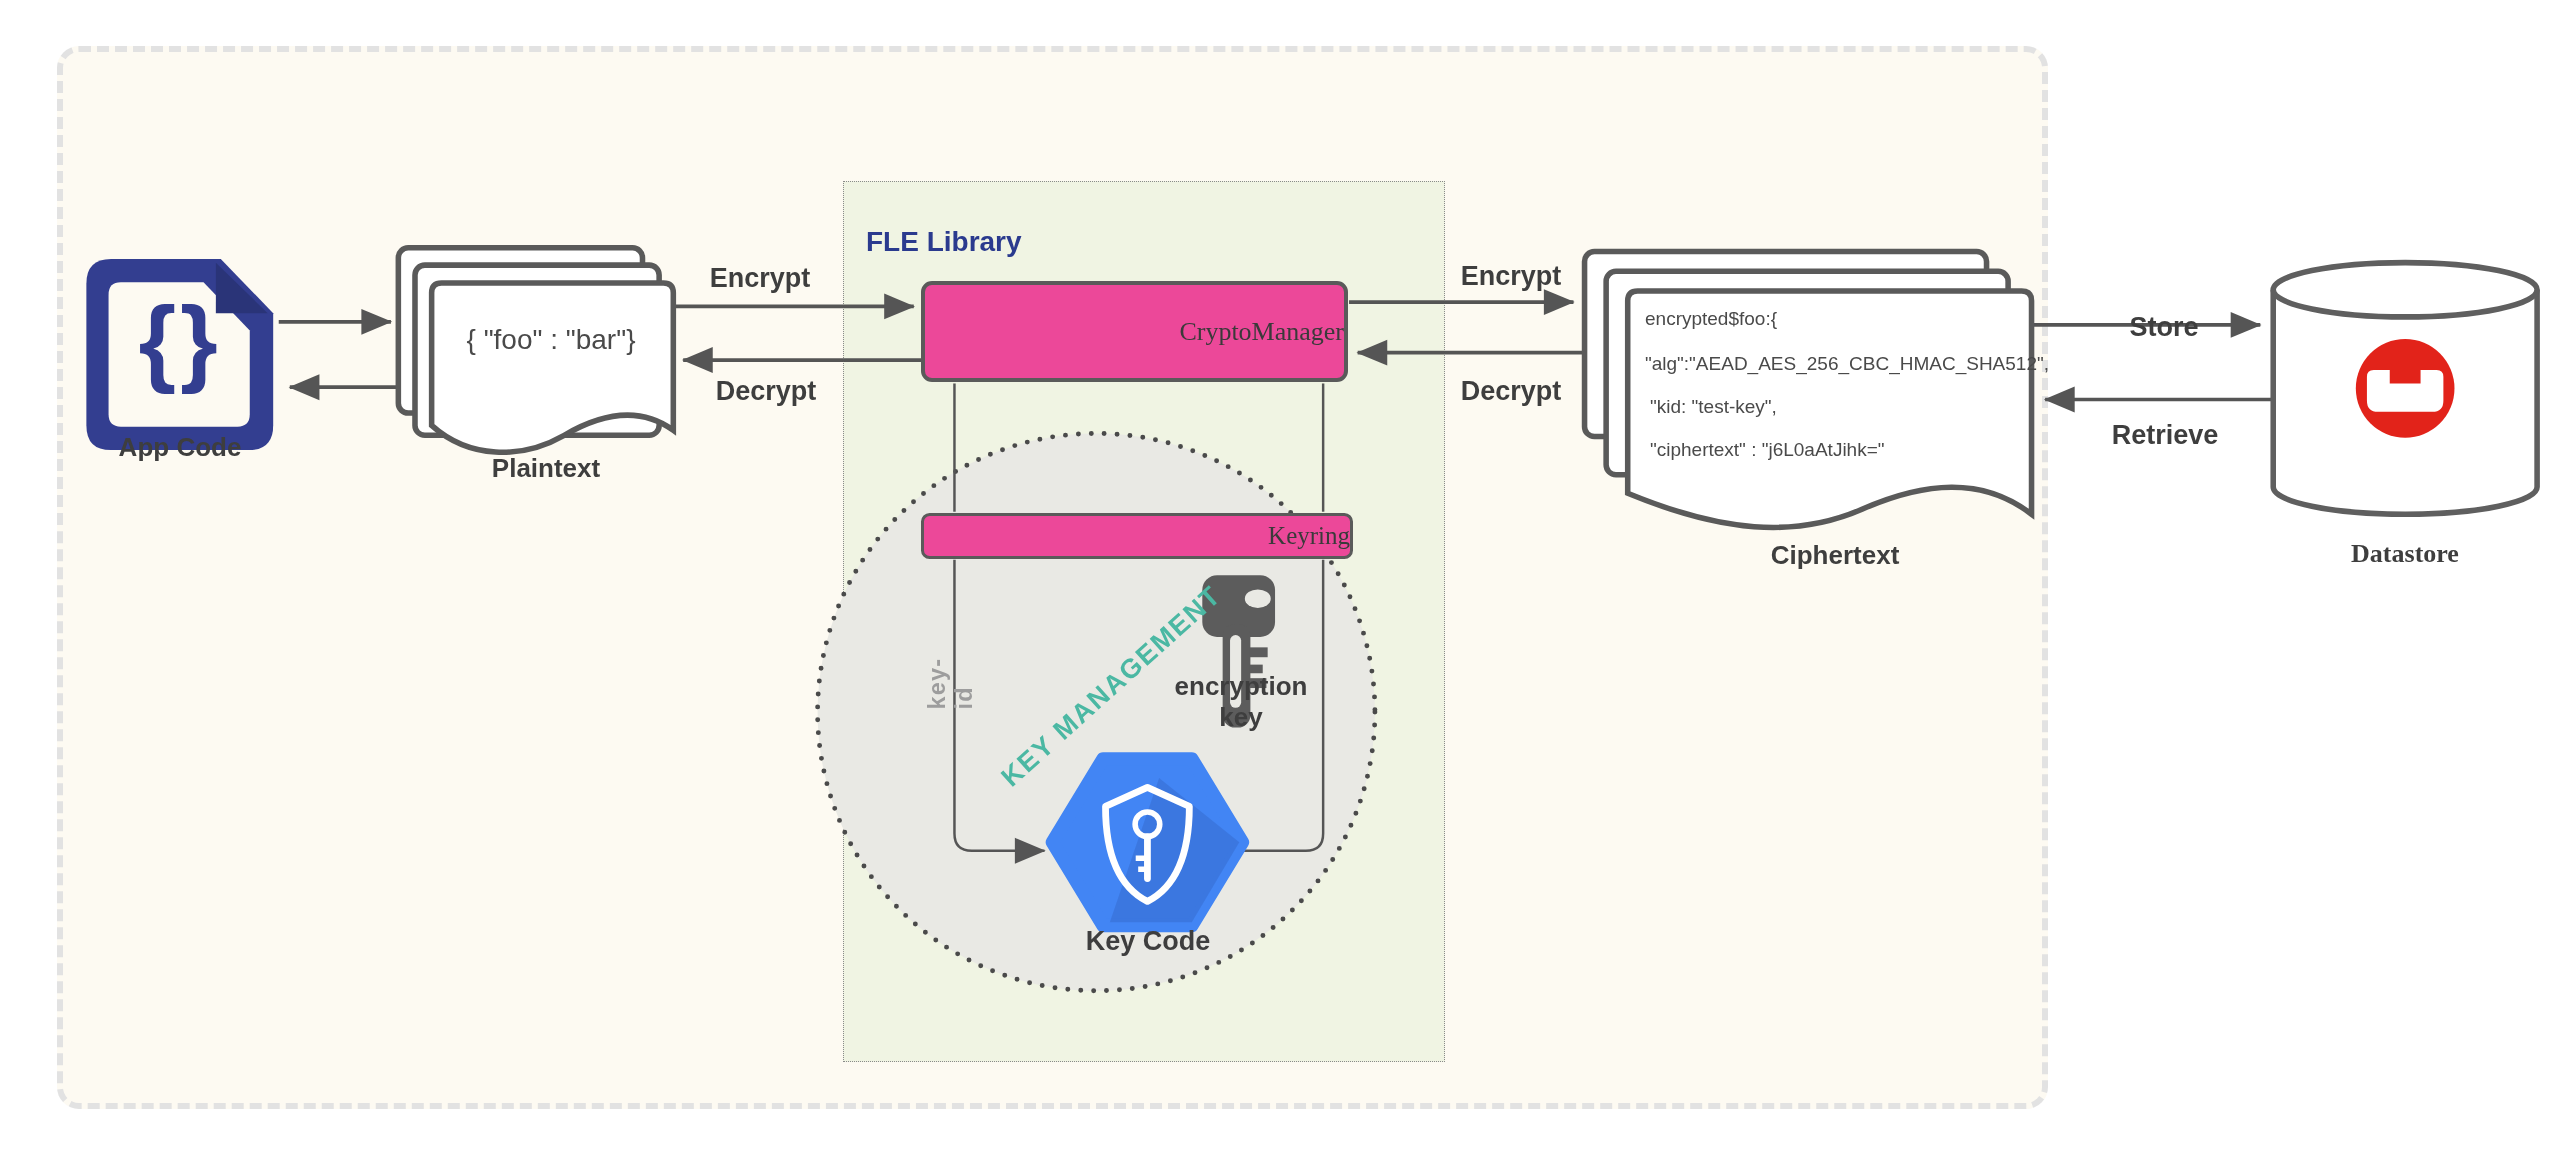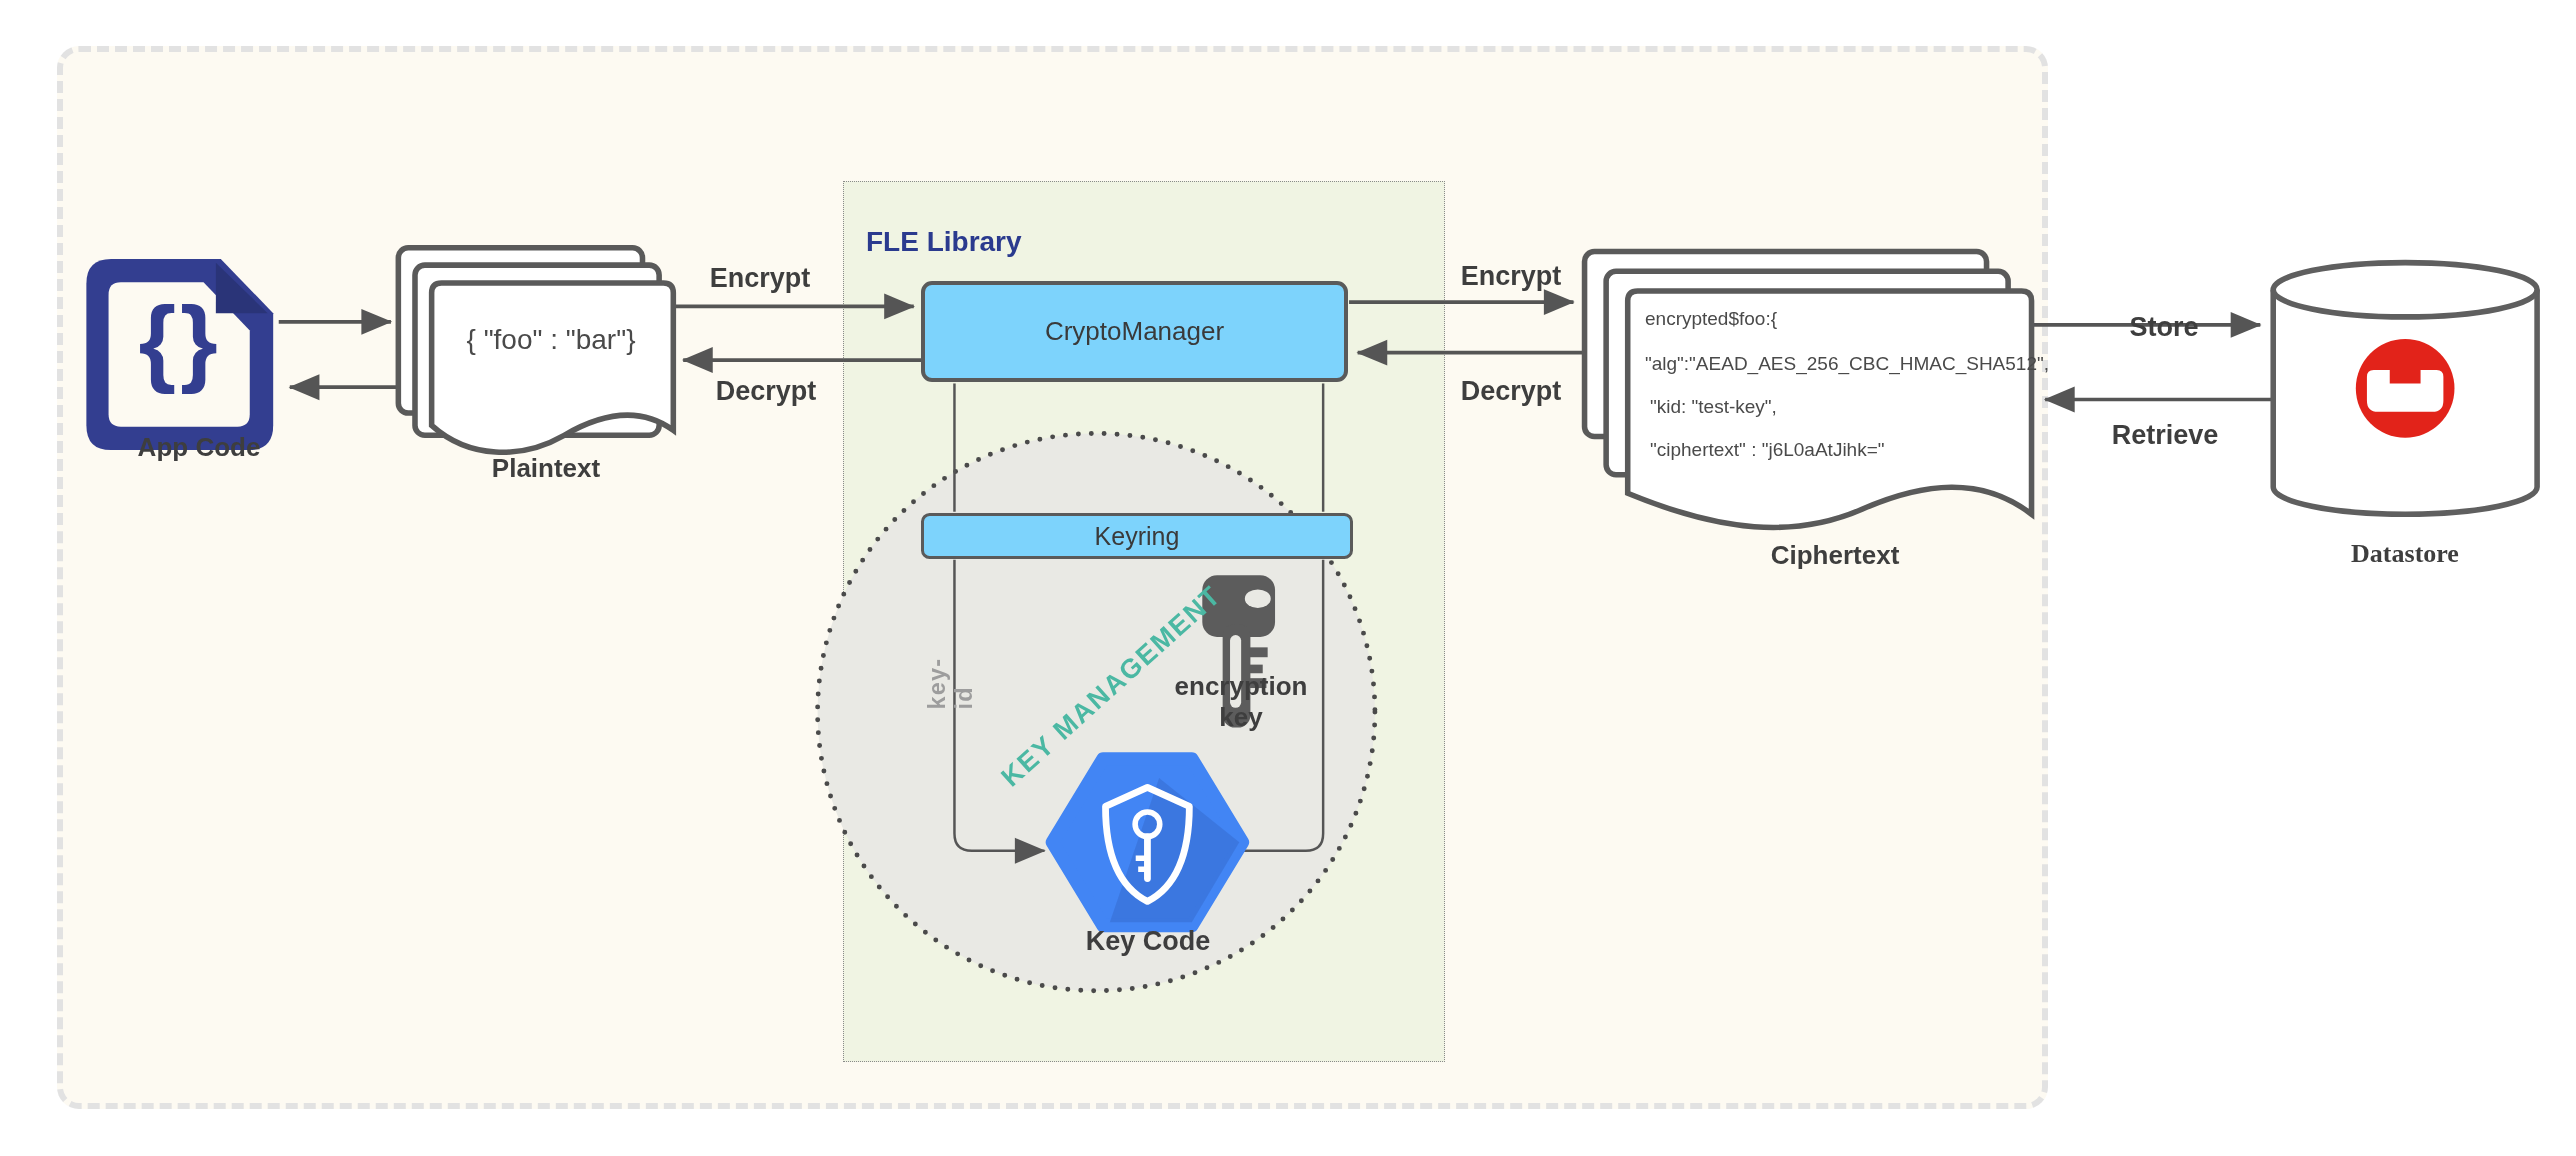--- a/index.html
+++ b/index.html
@@ -9,22 +9,22 @@
   .outer-box{left:57px;top:46px;width:1991px;height:1063px;background:#FDFAF2;
              border:6.2px dashed #E2E2E2;border-radius:22px;box-sizing:border-box;z-index:1;}
   .fle-box{left:843px;top:181px;width:602px;height:881px;background:#F0F4E3;
            border:1.8px dotted #8A8A8A;box-sizing:border-box;z-index:2;}
   .svg-layer{left:0;top:0;z-index:3;pointer-events:none;}
   .lbl{z-index:4;color:#3E3E3E;font-weight:bold;white-space:nowrap;}
   .center{transform:translateX(-50%);text-align:center;}
   .page-title{left:1101px;top:60px;font-size:47px;font-weight:bold;color:#1779BD;z-index:4;
               transform:translateX(-50%);white-space:nowrap;}
   .fle-title{left:866px;top:214px;font-size:28px;font-weight:bold;color:#2A3A8E;z-index:4;margin-top:12px;}
-  .node-box{background:#7dd3fc;border:4.3px solid #5A5A5A;box-sizing:border-box;z-index:4;
-            display:flex;align-items:center;justify-content:center;color:#3A3A3A;}
+  .node-box{background:#ec4899;border:4.3px solid #5A5A5A;box-sizing:border-box;z-index:4;
+            display:flex;align-items:center;justify-content:flex-end;color:#3A3A3A;font-family:Liberation Serif, serif;}
   .crypto{left:921px;top:281px;width:427px;height:101px;border-radius:11px;font-size:26px;}
   .keyring{left:921px;top:513px;width:432px;height:46px;border-radius:8.6px;font-size:25px;border-width:3.1px;}
   .edge-lbl{font-size:27px;}
   .doc-text{z-index:4;color:#4A4A4A;white-space:nowrap;}
   .braces{left:180px;top:285px;width:1.2px;font-size:97px;font-weight:bold;color:#333E90;z-index:4;
           transform:translateX(-50%);letter-spacing:3.7px;display:flex;justify-content:center;}
   .keyid{left:950px;top:683px;width:1.2px;height:1.2px;z-index:4;display:flex;align-items:center;justify-content:center;
          transform:rotate(-90deg);color:#9D9D9D;font-size:23.4px;font-weight:bold;letter-spacing:1.2px;}
   .keymgmt{left:1111px;top:686px;width:1.2px;height:1.2px;z-index:4;display:flex;align-items:center;justify-content:center;
            transform:rotate(-42deg);color:#4BB8A3;font-size:27px;font-weight:bold;letter-spacing:1.8px;white-space:nowrap;}
@@ -107,21 +107,21 @@
       <g>
         <circle cx="3901" cy="630" r="80" fill="#E2231A"></circle>
         <path d="M3850,600 L3876,600 L3876,622 L3926,622 L3926,600 L3952,600 Q3963,600 3963,611 L3963,650 Q3963,668 3945,668 L3857,668 Q3839,668 3839,650 L3839,611 Q3839,600 3850,600 Z" fill="#ffffff"></path>
       </g>
     </g>
   </svg>
 
   <div class="abs fle-title">FLE Library</div>
 
   <div class="abs braces">{}</div>
-  <div class="abs lbl center" style="left:180px;top:432px;font-size:26px;margin-left:19px;">App Code</div>
+  <div class="abs lbl center" style="left:180px;top:432px;font-size:26px;">App Code</div>
 
   <div class="abs doc-text center" style="left:551px;top:324px;font-size:28px;">{ "foo" : "bar"}</div>
   <div class="abs lbl center" style="left:546px;top:453px;font-size:26px;text-align:right;">Plaintext</div>
 
   <div class="abs lbl center edge-lbl" style="left:760px;top:263px;">Encrypt</div>
   <div class="abs lbl center edge-lbl" style="left:766px;top:376px;">Decrypt</div>
 
   <div class="abs node-box crypto">
     <span>CryptoManager</span>
   </div>

